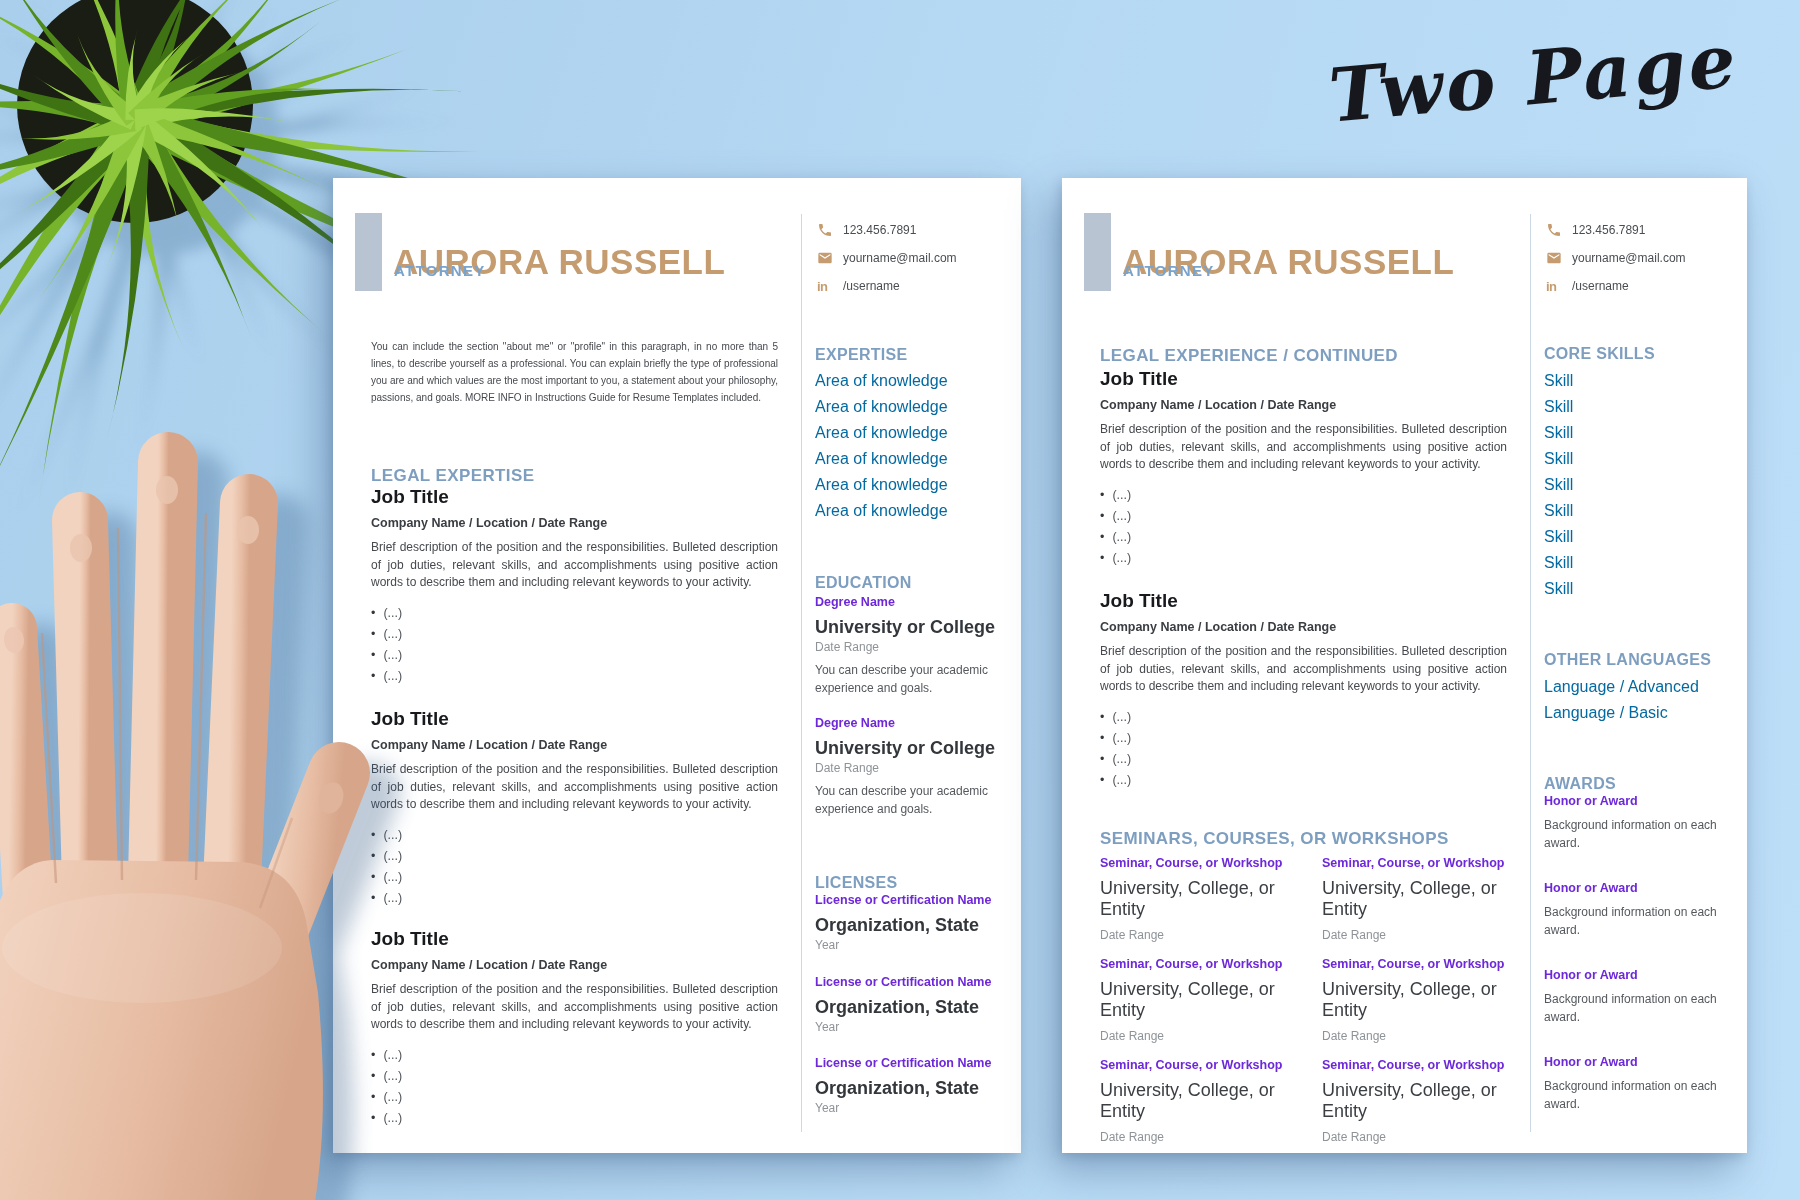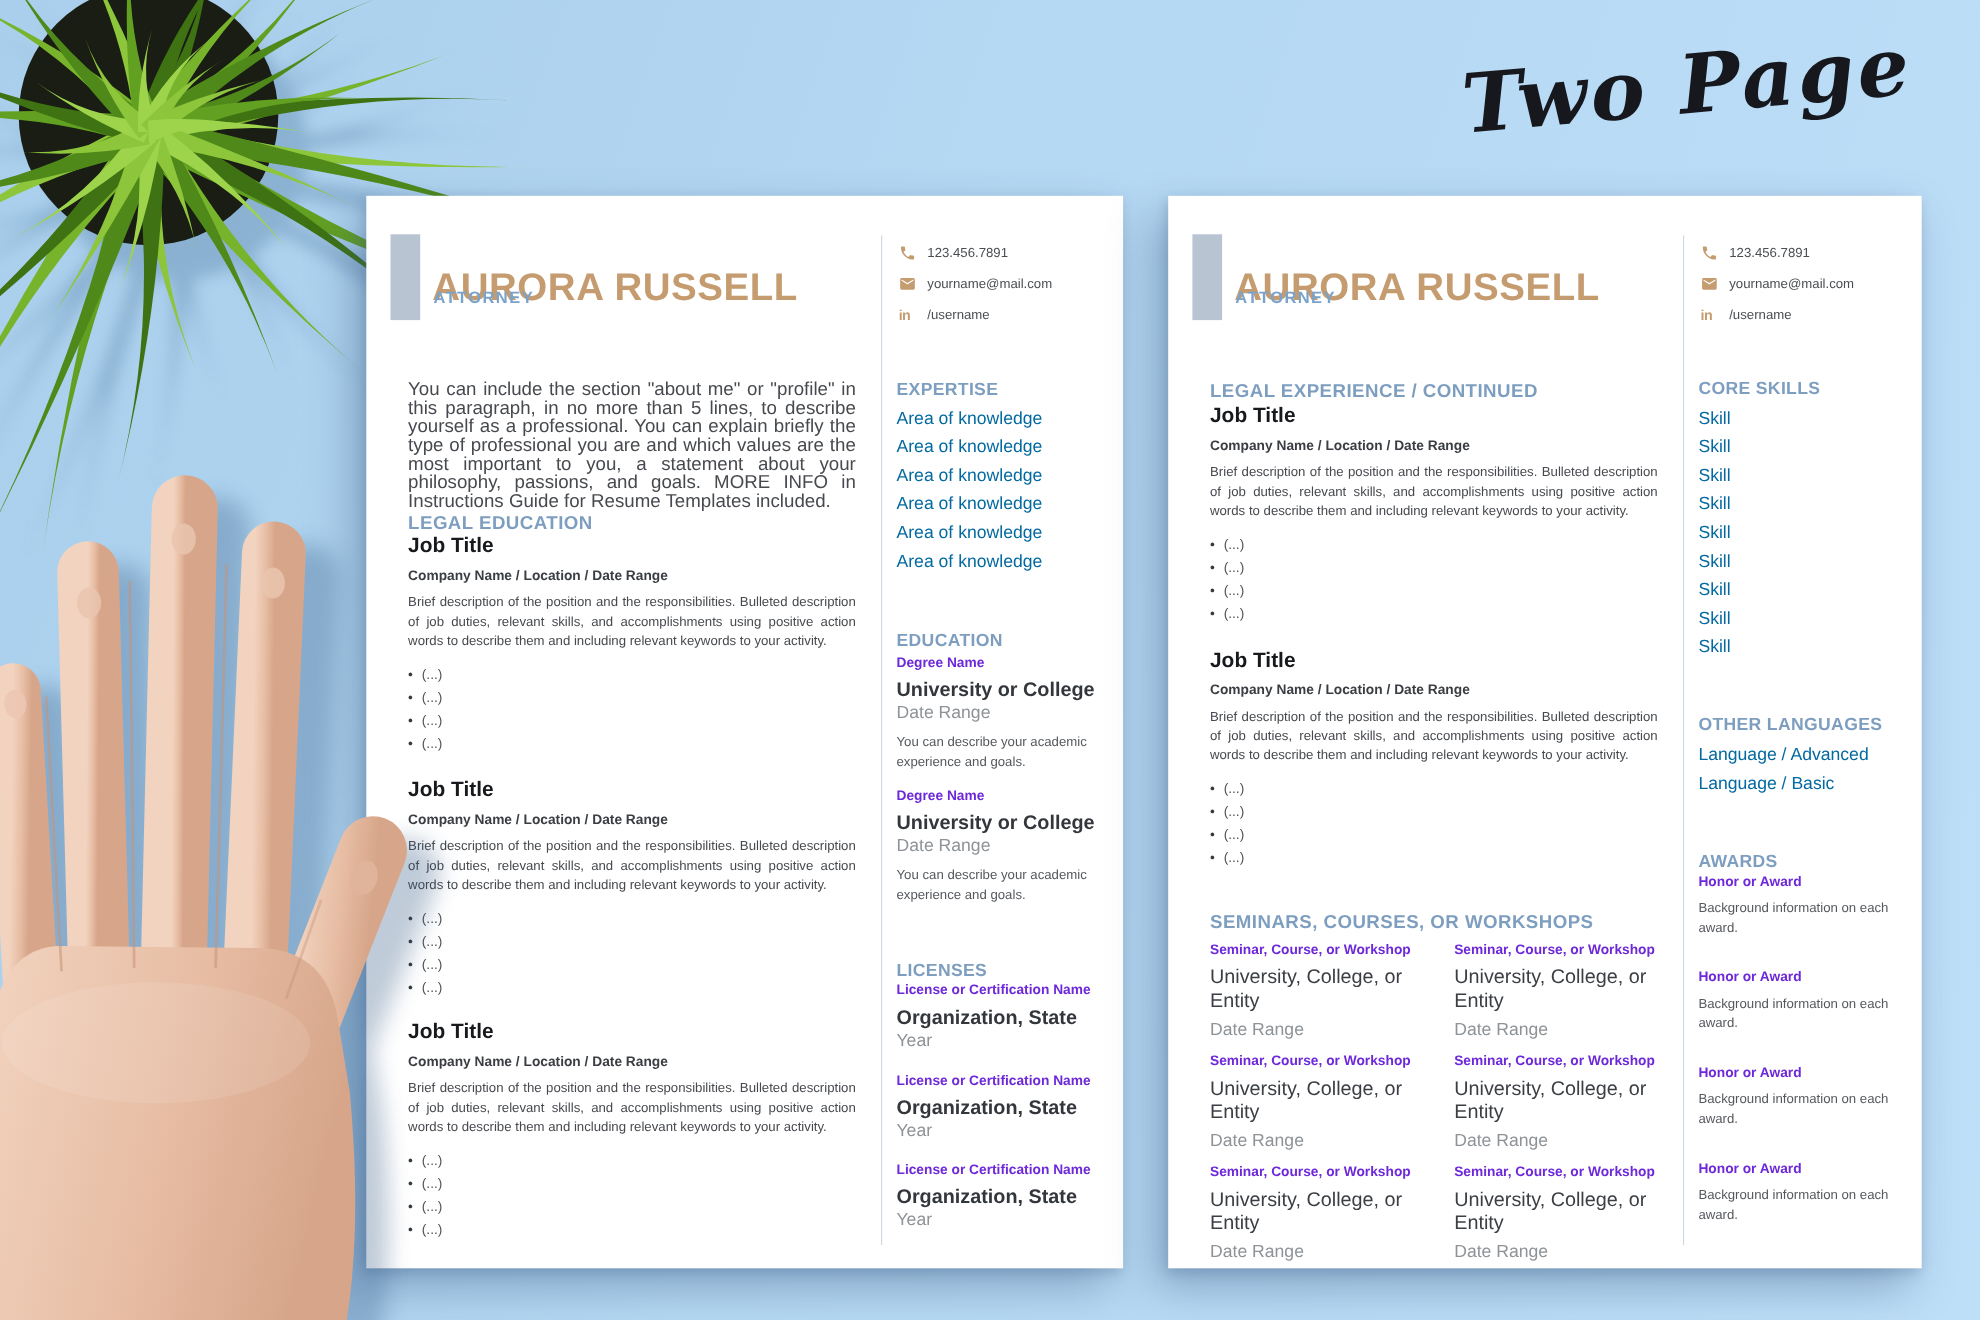--- a/index.html
+++ b/index.html
@@ -36,39 +36,39 @@
   .c-ic{width:16px;height:16px;margin-right:10px;flex:0 0 16px;color:#c59c70;}
   .c-ic svg{width:16px;height:16px;display:block;}
   .c-in{font-size:13px;font-weight:bold;color:#c59c70;width:16px;margin-right:10px;letter-spacing:-.5px;}
   .c-tx{font-size:12px;color:#4a4e52;white-space:nowrap;}
 
   .section-h{position:absolute;left:38px;font-size:17px;font-weight:bold;color:#7e9ec0;
     letter-spacing:.4px;white-space:nowrap;}
   .side-h{position:absolute;left:482px;font-size:16px;font-weight:bold;color:#7e9ec0;
     letter-spacing:.3px;white-space:nowrap;}
 
-  .about{position:absolute;left:38px;top:150px;width:407px;font-size:17px;line-height:17px;
+  .about{position:absolute;left:38px;top:150px;width:407px;font-size:10px;line-height:17px;
     color:#46494e;text-align:justify;}
 
   .job{position:absolute;left:38px;width:407px;}
   .job-t{font-size:19px;font-weight:bold;color:#17191c;margin:0 0 8px 0;}
   .job-c{font-size:12.5px;font-weight:bold;color:#3a3e43;margin:0 0 9px 0;}
   .job-d{font-size:12px;line-height:17.5px;color:#46494e;text-align:justify;margin:0 0 11px 0;}
   .bullets{list-style:none;margin:0;padding:0;}
   .bullets li{font-size:12.5px;line-height:21px;color:#505459;}
   .bullets li::before{content:"\2022";margin-right:8px;color:#34383c;}
 
   .side-list{position:absolute;left:482px;width:186px;list-style:none;margin:0;padding:0;}
   .side-list li{font-size:16px;line-height:26px;color:#0369a1;}
 
   .edu,.lic,.award,.sem{position:absolute;width:190px;}
   .edu,.lic,.award{left:482px;width:186px;}
   .b-line{font-size:12.5px;font-weight:bold;color:#6d28d9;margin:0 0 8px 0;}
   .m-line{font-size:18px;font-weight:bold;color:#33373c;margin:0 0 2px 0;}
-  .g-line{font-size:16px;color:#8e9398;margin:0 0 7px 0;}
+  .g-line{font-size:12px;color:#8e9398;margin:0 0 7px 0;}
   .n-line{font-size:12px;line-height:18px;color:#55595e;margin:0;}
   .sem{width:210px;}
   .sem .m-line{margin:0 0 8px 0;font-weight:normal;color:#3b3f44;}
   .sem .b-line{margin:0 0 8px 0;}
 </style>
 </head>
 <body>
 
 <div class="scene">
 
@@ -183,21 +183,21 @@
       <div class="c-row">
         <span class="c-in">in</span>
         <span class="c-tx">/username</span>
       </div>
     </div>
 
     <div class="vline"></div>
 
     <p class="about">You can include the section "about me" or "profile" in this paragraph, in no more than 5 lines, to describe yourself as a professional. You can explain briefly the type of professional you are and which values are the most important to you, a statement about your philosophy, passions, and goals. MORE INFO in Instructions Guide for Resume Templates included.</p>
 
-    <h2 class="section-h" style="top:274px">LEGAL EDUCATION</h2>
+    <h2 class="section-h" style="top:274px">LEGAL EXPERTISE</h2>
 
     <article class="job" style="top:308px">
       <h3 class="job-t">Job Title</h3>
       <div class="job-c">Company Name / Location / Date Range</div>
       <p class="job-d">Brief description of the position and the responsibilities. Bulleted description of job duties, relevant skills, and accomplishments using positive action words to describe them and including relevant keywords to your activity.</p>
       <ul class="bullets">
         <li>(...)</li>
         <li>(...)</li>
         <li>(...)</li>
         <li>(...)</li>

